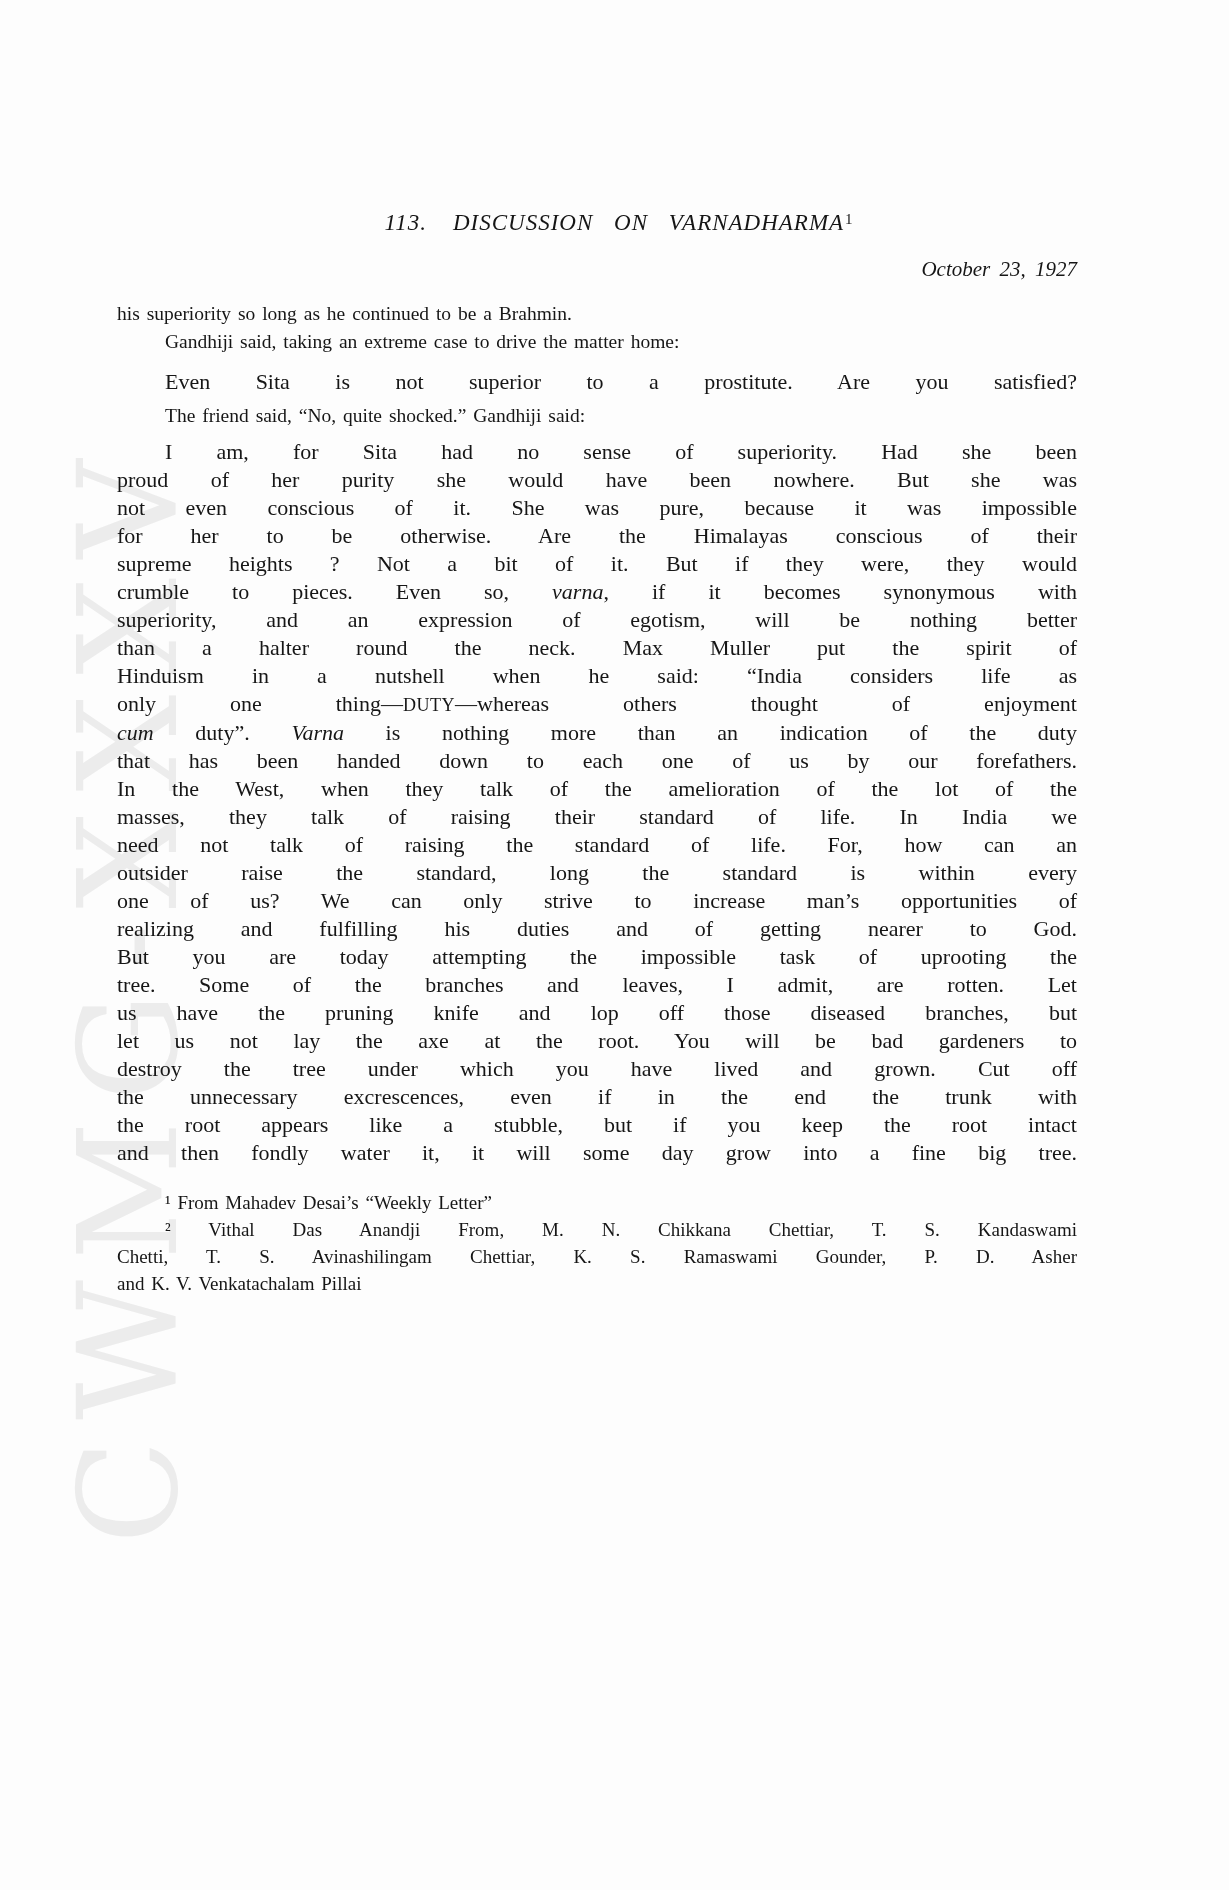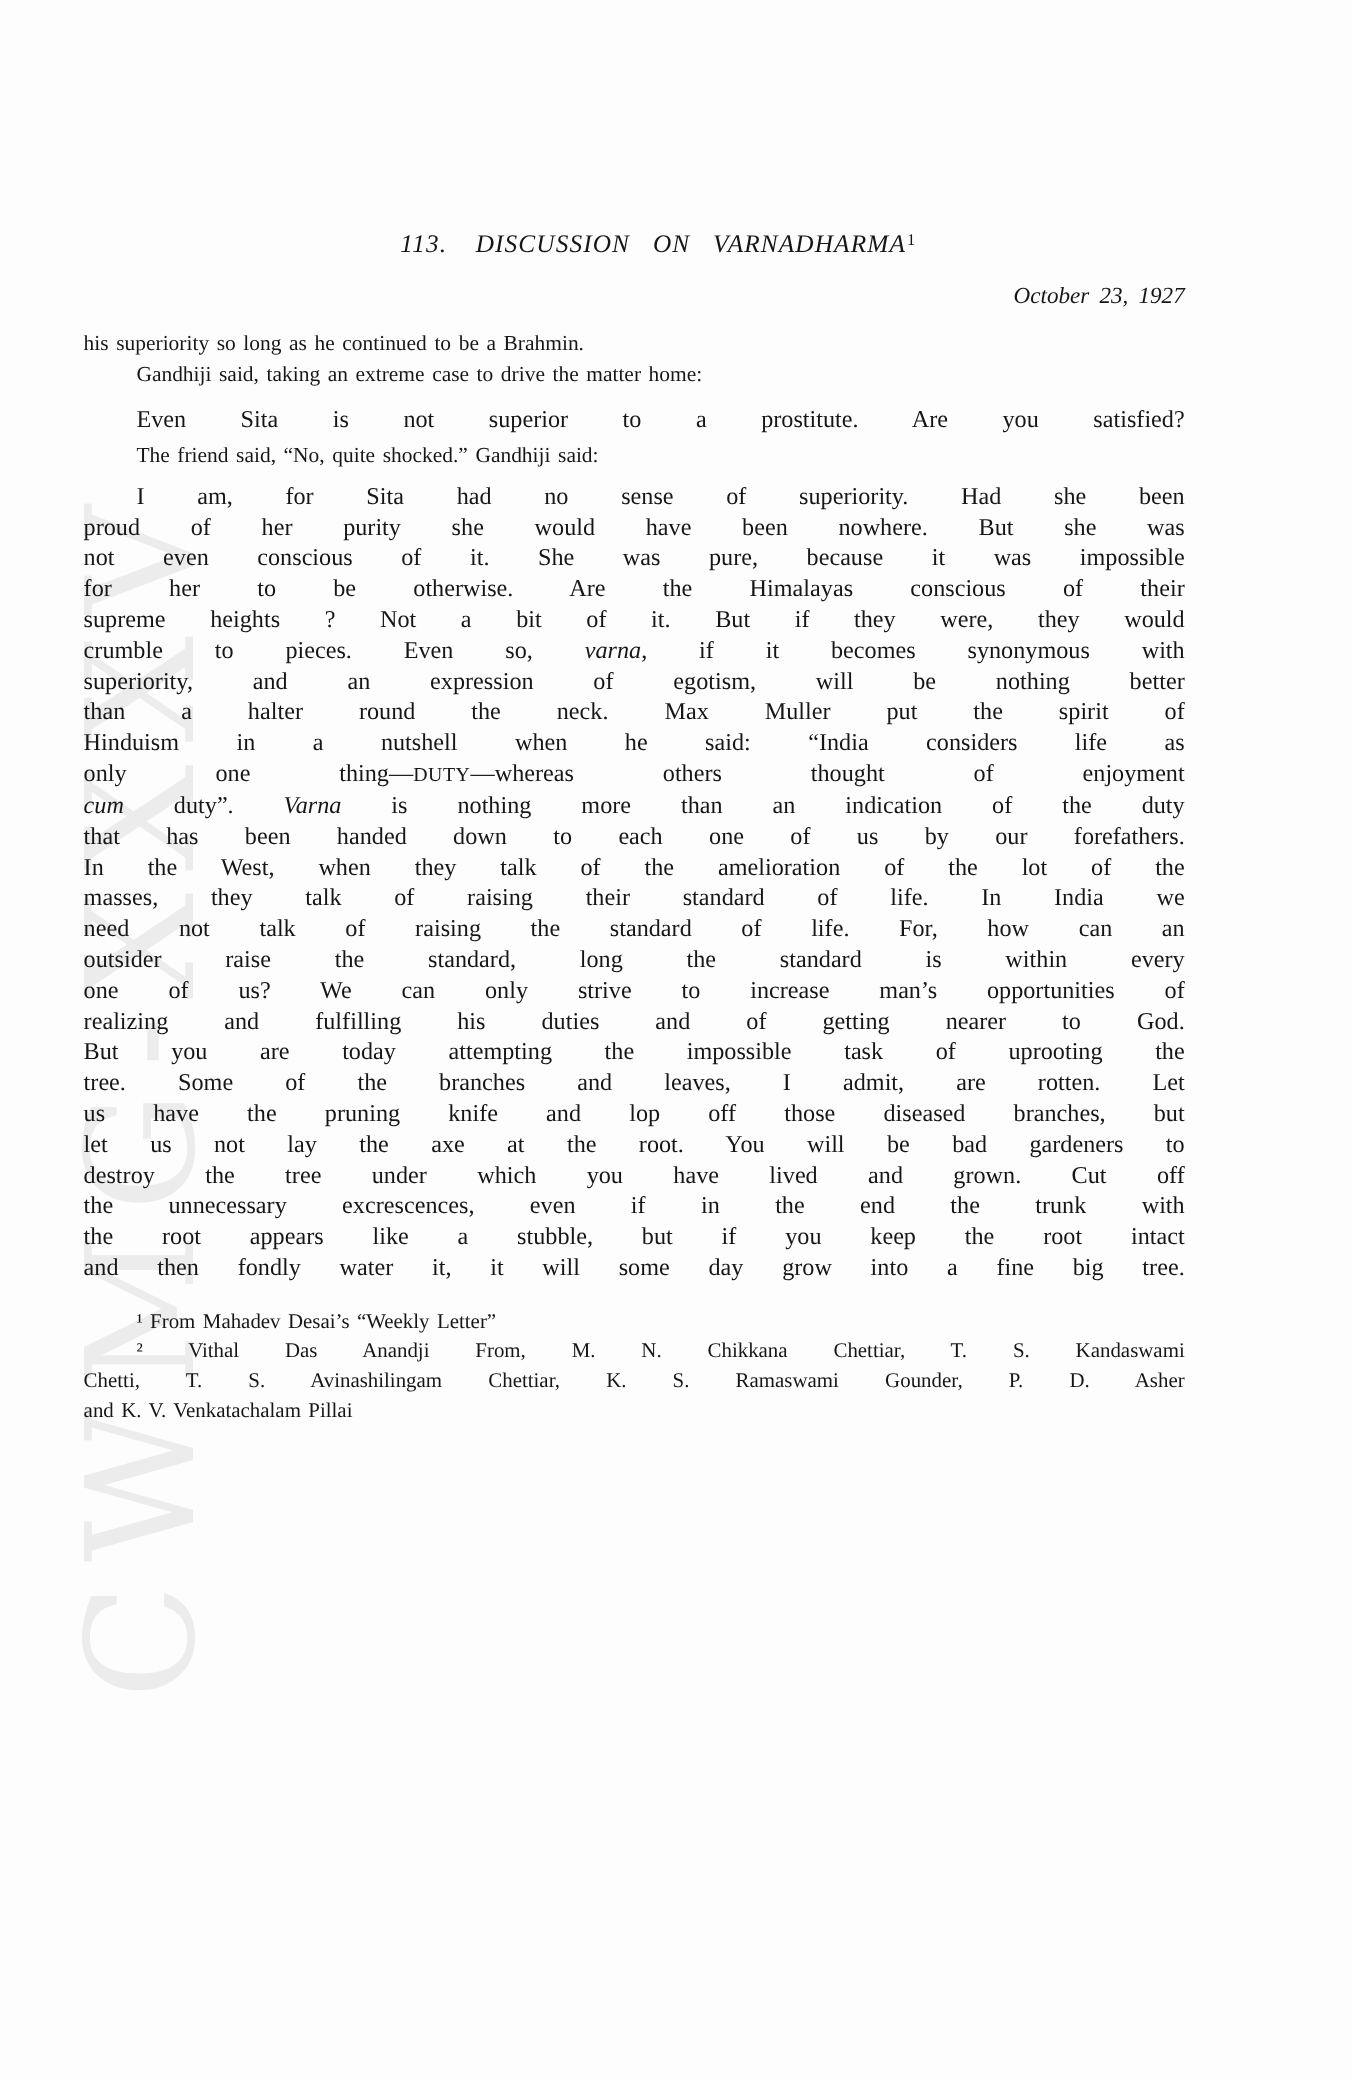--- a/index.html
+++ b/index.html
@@ -22,21 +22,21 @@
     font-size:136px;
     letter-spacing:20px;
     text-align:center;
     color:#ececec;
     white-space:nowrap;
     user-select:none;
     pointer-events:none;
   }
   .content{
     position:relative;
-    padding:0 152px 0 76px;
+    padding:0 152px 0 117px;
   }
   .title{
     margin:202px 0 0 0;
     font-size:23px;
     font-weight:normal;
     font-style:italic;
     line-height:34px;
     text-align:center;
     position:relative;
     left:22px;

